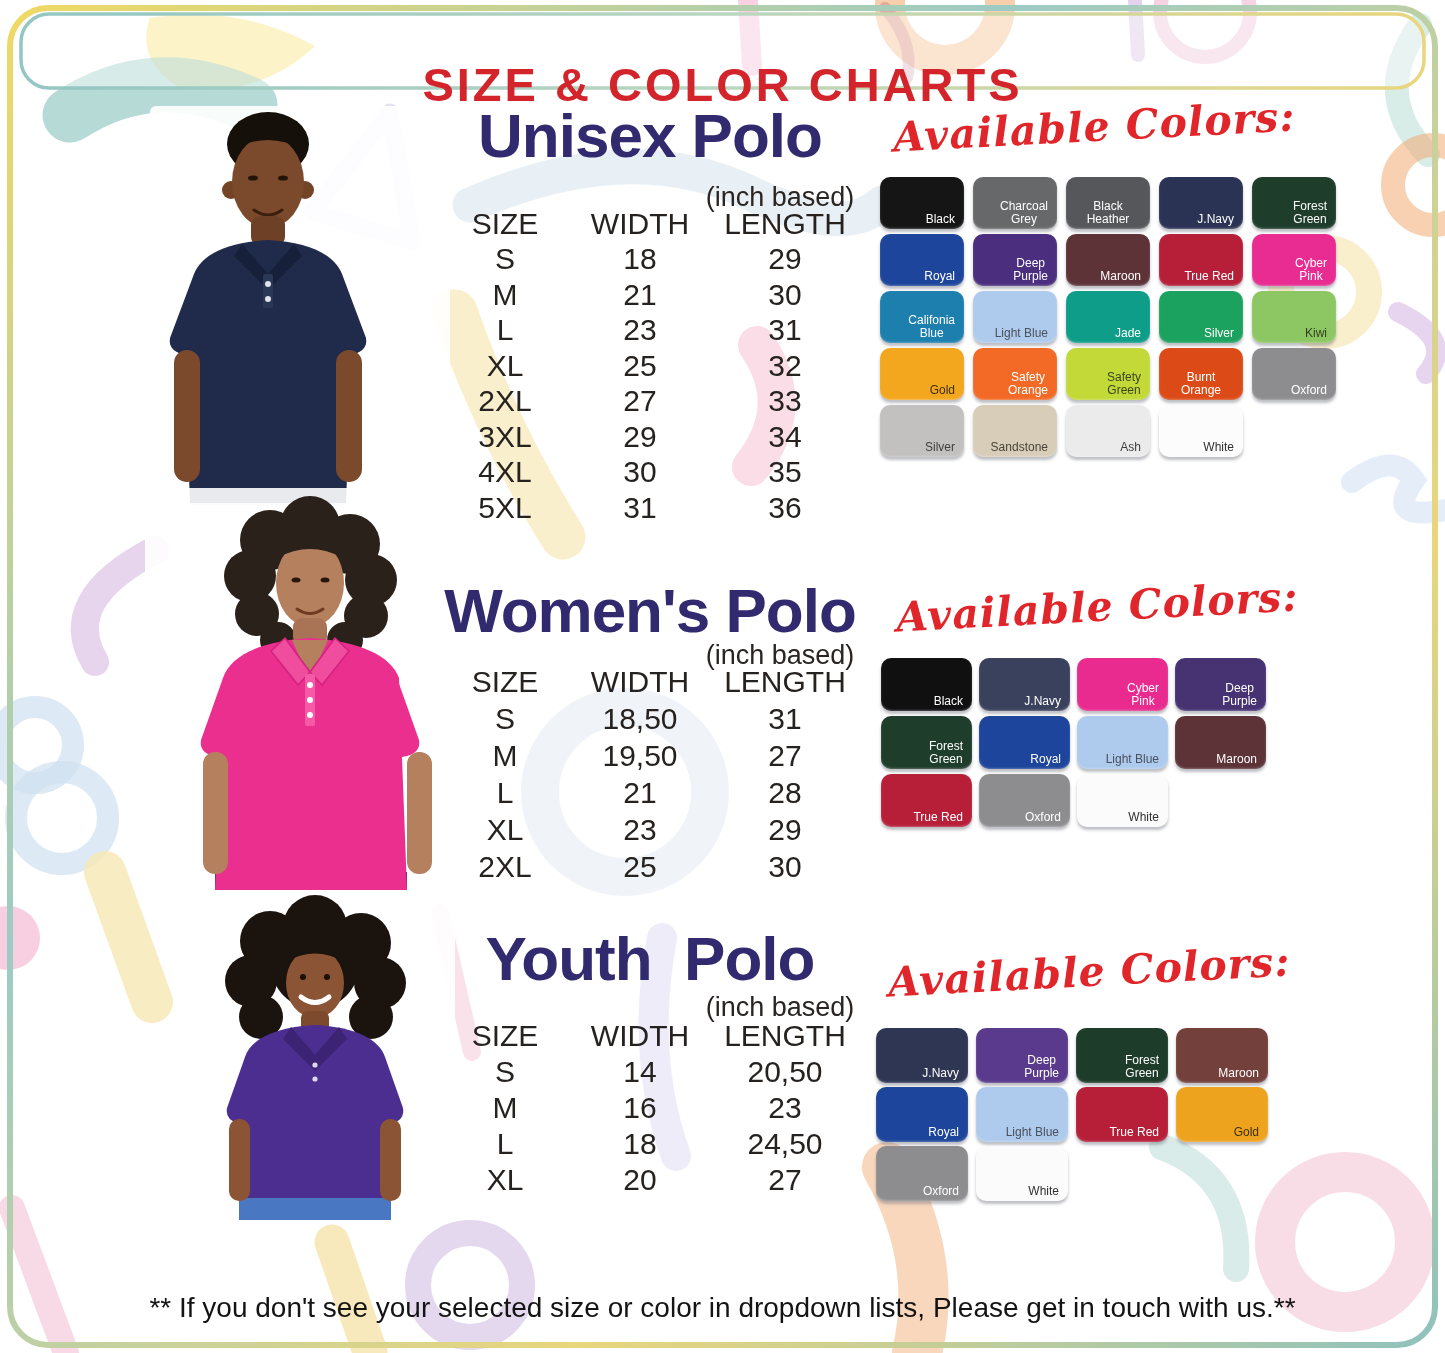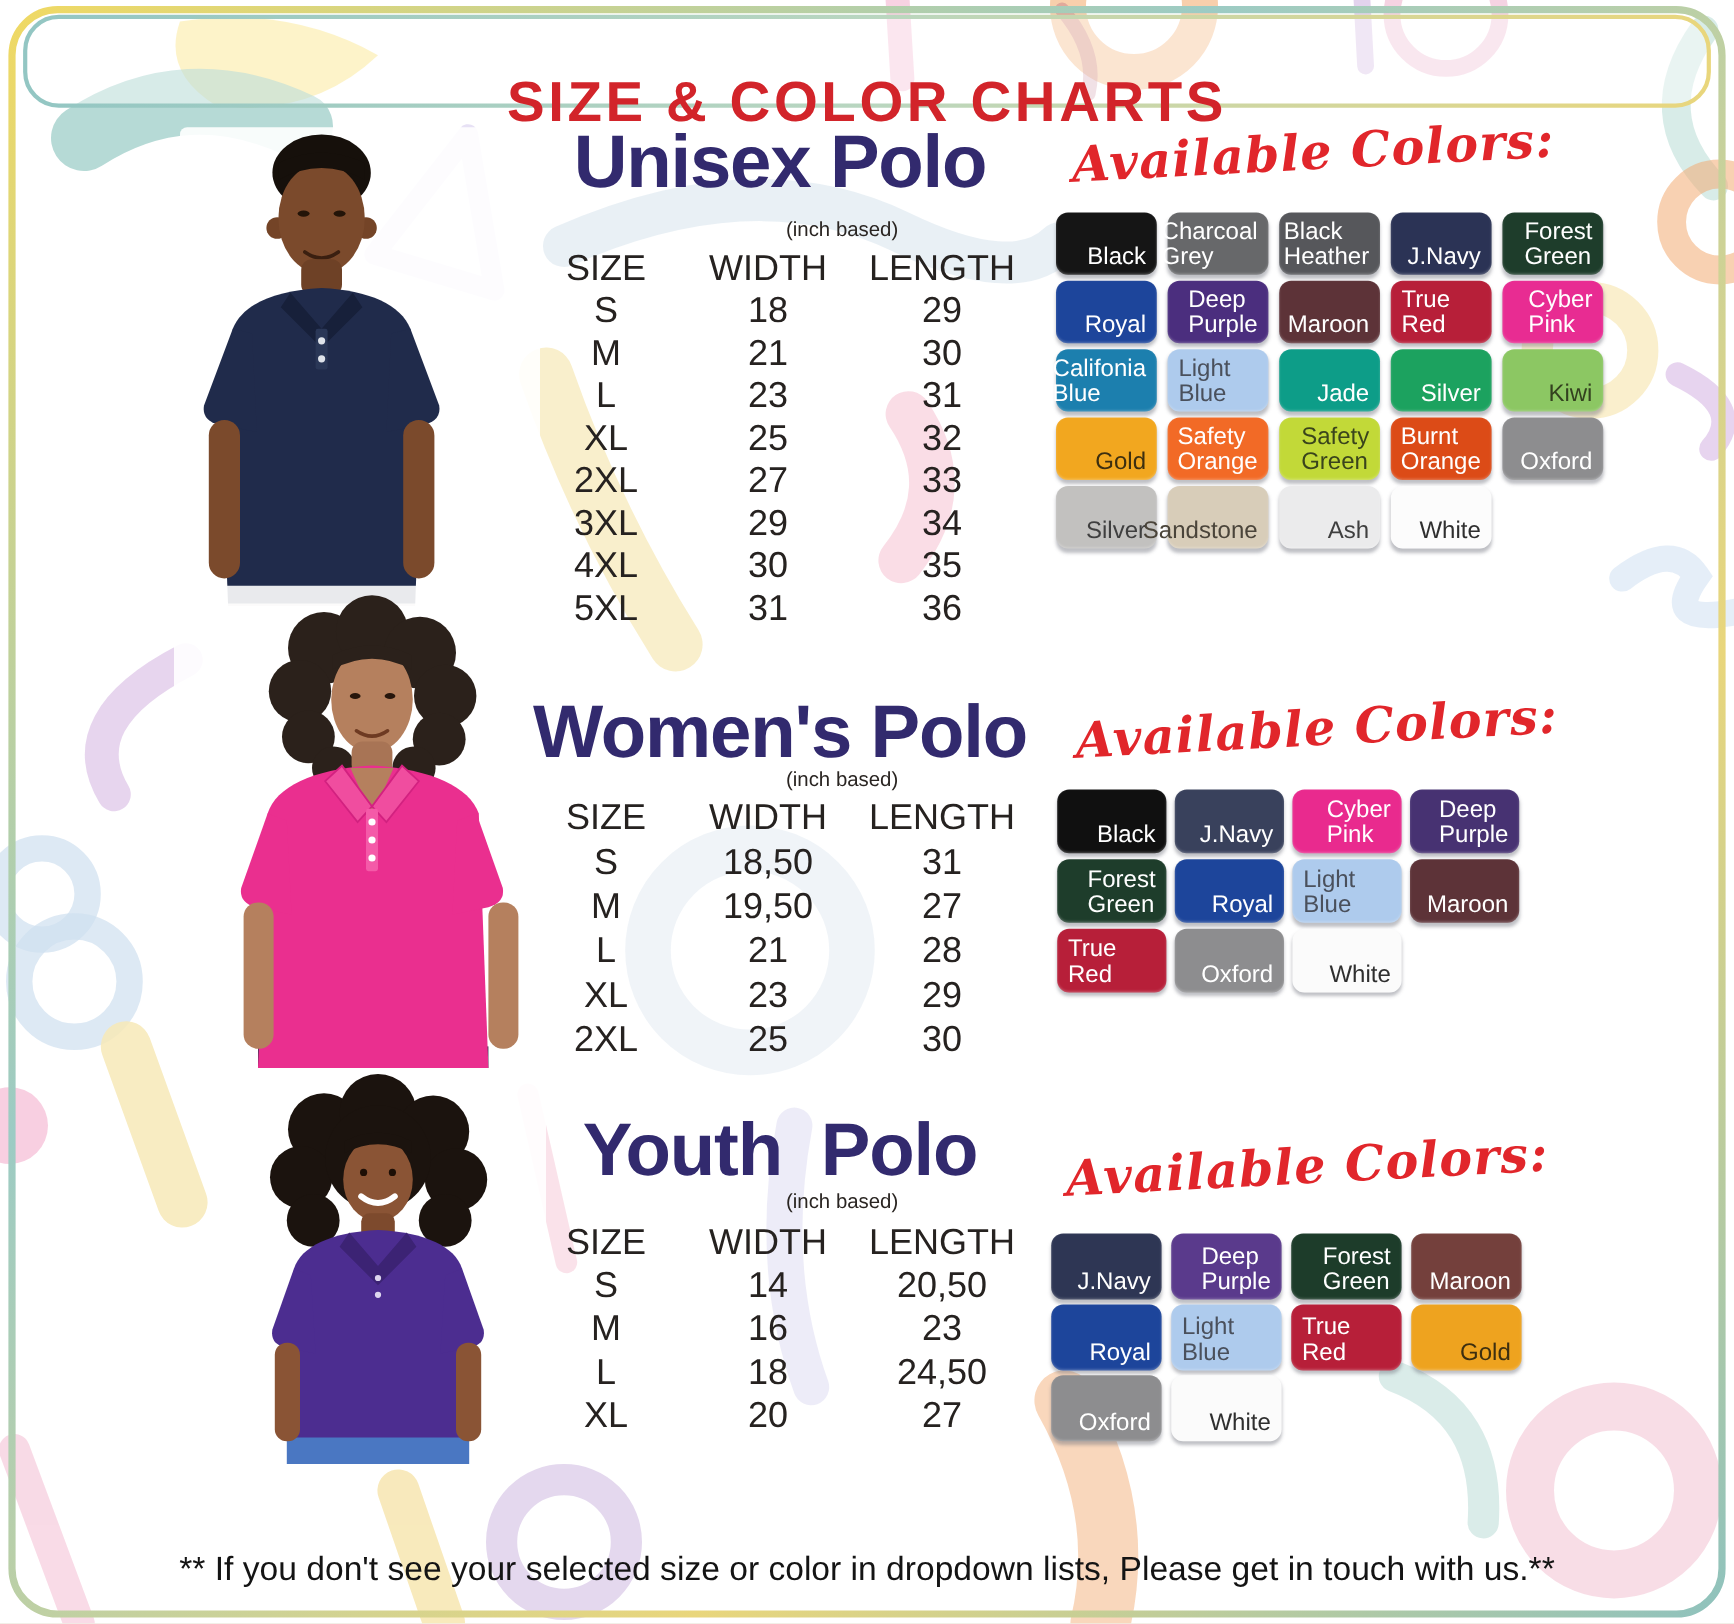--- a/index.html
+++ b/index.html
@@ -15,21 +15,21 @@
     position:absolute; left:0; top:26px; width:100%; text-align:center;
     font-size:47px; font-weight:700; letter-spacing:3px; color:#d2242a; z-index:2;
   }
 
   
   .sec-title{
     position:absolute; text-align:center; font-size:62px; font-weight:700;
     color:#322a6e; white-space:pre; z-index:2; letter-spacing:-1px;
   }
   .inch{
-    position:absolute; width:250px; text-align:left; font-size:17px;
+    position:absolute; width:250px; text-align:center; font-size:27px;
     color:#2a2522; z-index:2;
   }
 
   
   .tbl{
     position:absolute; display:grid; grid-template-columns:150px 120px 170px;
     z-index:2; color:#262220; text-align:center; font-size:30px;
   }
   .tbl>div{display:flex; align-items:center; justify-content:center;}
 
@@ -40,21 +40,21 @@
     transform:rotate(-3deg); letter-spacing:1px; white-space:nowrap;
   }
 
   
   .sw-grid{position:absolute; display:grid; z-index:2;}
   #sw-unisex{left:880px; top:177px; grid-template-columns:repeat(5,84px); grid-auto-rows:52px; gap:5px 9px;}
   #sw-women {left:881px; top:658px; grid-template-columns:repeat(4,91px); grid-auto-rows:53px; gap:5px 7px;}
   #sw-youth {left:876px; top:1028px; grid-template-columns:repeat(4,92px); grid-auto-rows:55px; gap:4px 8px;}
   .sw{
     border-radius:10px; display:flex; align-items:flex-end; justify-content:flex-end;
-    padding:4px 9px; font-size:20px; line-height:1.04; text-align:left;
+    padding:4px 9px; font-size:12px; line-height:1.04; text-align:center;
     white-space:pre-line; box-sizing:border-box;
     box-shadow:0 3px 3px rgba(110,112,125,.45), inset 0 -1px 2px rgba(255,255,255,.25);
   }
 
   .footnote{
     position:absolute; left:0; top:1264px; width:100%; text-align:center;
     font-size:28px; color:#141414; z-index:2;
   }
   .model{position:absolute; z-index:1;}
 </style>

